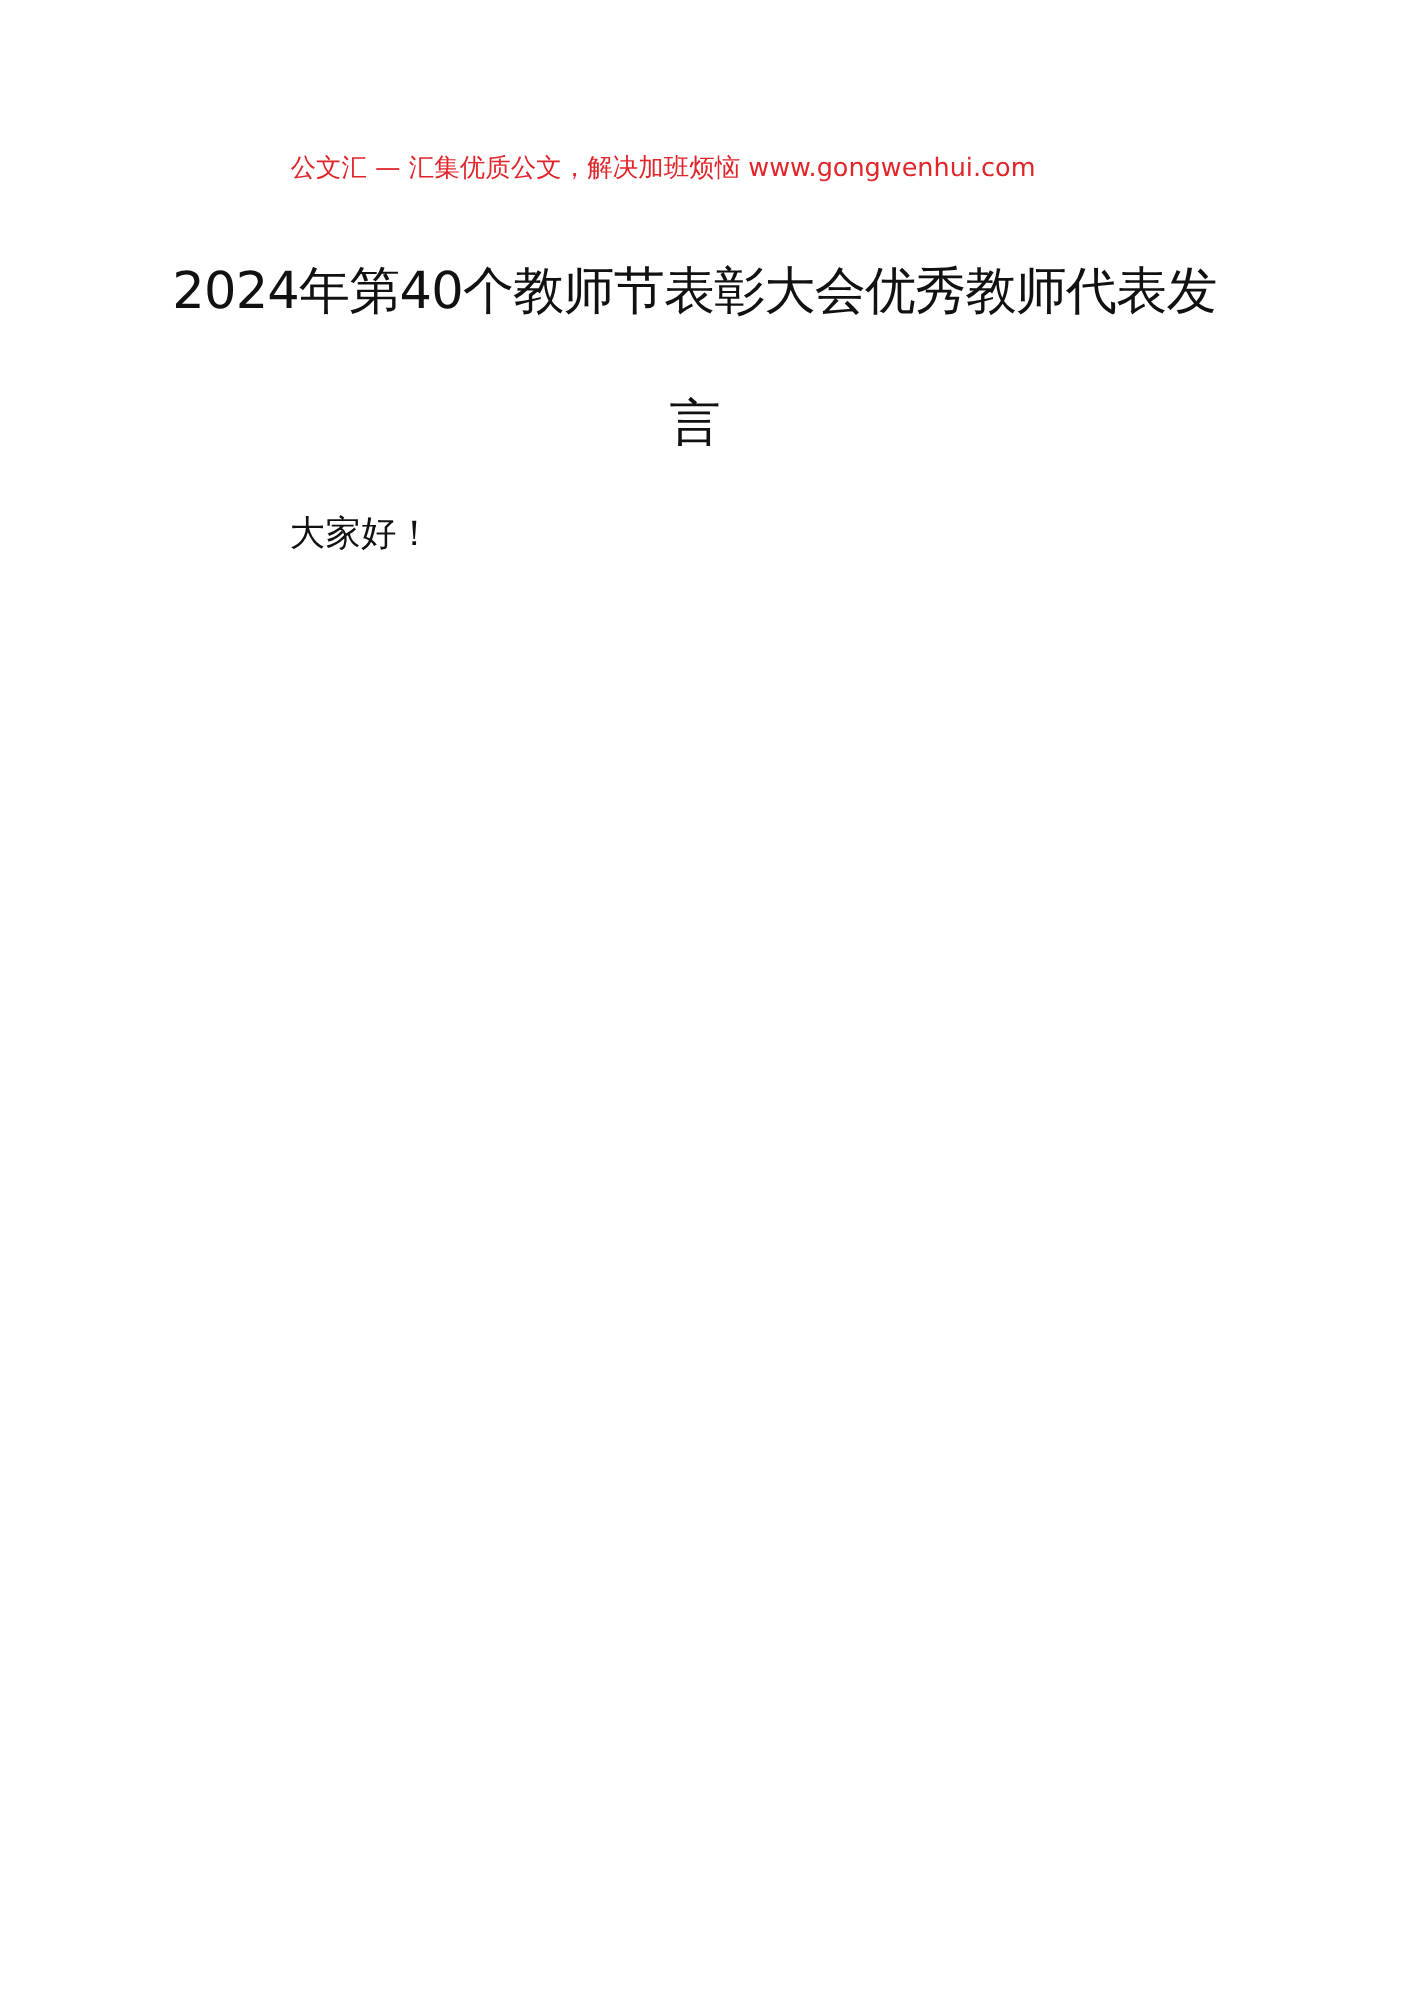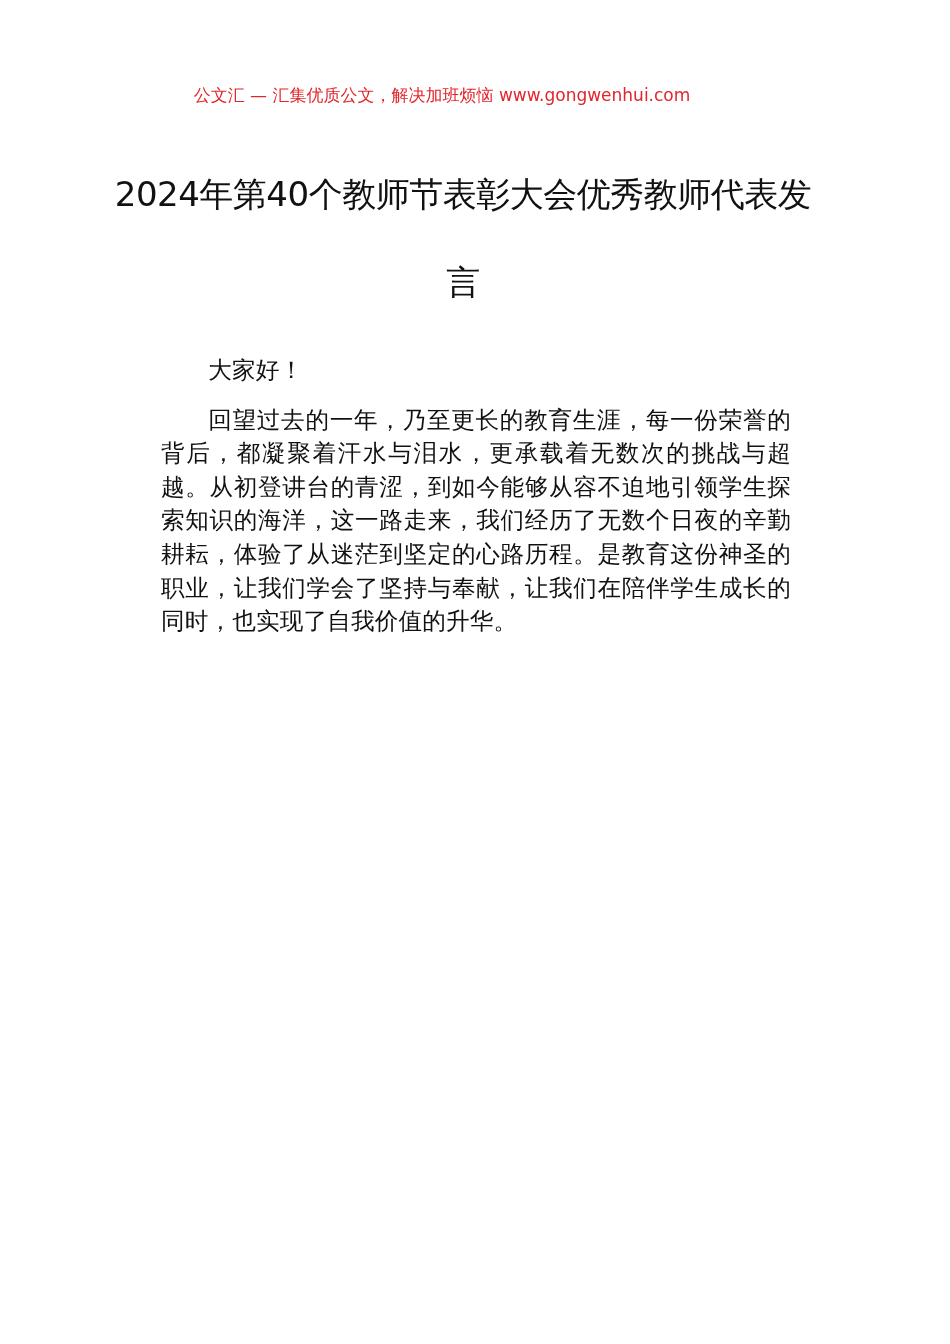--- a/index.html
+++ b/index.html
@@ -1,30 +1,29 @@
 <!DOCTYPE html>
 <html><head>
 <meta charset="utf-8">
 <style>
   html, body { margin:0; padding:0; background:#ffffff; }
   body { width:950px; height:1344px; position:relative; overflow:hidden;
          font-family:"DejaVu Sans", "Liberation Sans", sans-serif; color:#111; }
-  .header { position:absolute; top:84px; left:0; width:884px; text-align:center;
+  .header { position:absolute; top:100px; left:0; width:884px; text-align:center;
             font-size:17px; color:#e0252b; letter-spacing:0px; }
   .title { position:absolute; top:150px; left:108px; width:710px; text-align:center;
            font-family:"DejaVu Sans", "Liberation Serif", sans-serif;
            font-size:34px; line-height:88px; color:#111; letter-spacing:-0.5px; }
   .body { position:absolute; top:338px; left:145px; width:662px;
           font-size:23.6px; line-height:33.6px; color:#111; text-align:justify;
           letter-spacing:0.15px; }
-  .body p { margin:16px; text-indent:2em; }
+  .body p { margin:1px; text-indent:2em; }
 </style>
 </head>
 <body>
 
 <div class="header">公文汇 — 汇集优质公文，解决加班烦恼 www.gongwenhui.com</div>
 
 <div class="title">2024年第40个教师节表彰大会优秀教师代表发言</div>
 
 <div class="body">
   <p>大家好！</p>
-  <p>回望过去的一年，乃至更长的教育生涯，每一份荣誉的背后，都凝聚着汗水与泪水，更承载着无数次的挑战与超越。从初登讲台的青涩，到如今能够从容不迫地引领学生探索知识的海洋，这一路走来，我们经历了无数个日夜的辛勤耕耘，体验了从迷茫到坚定的心路历程。是教育这份神圣的职业，让我们学会了坚持与奉献，让我们在陪伴学生成长的同时，也实现了自我价值的升华。</p>
 </div>
 
 </body></html>

